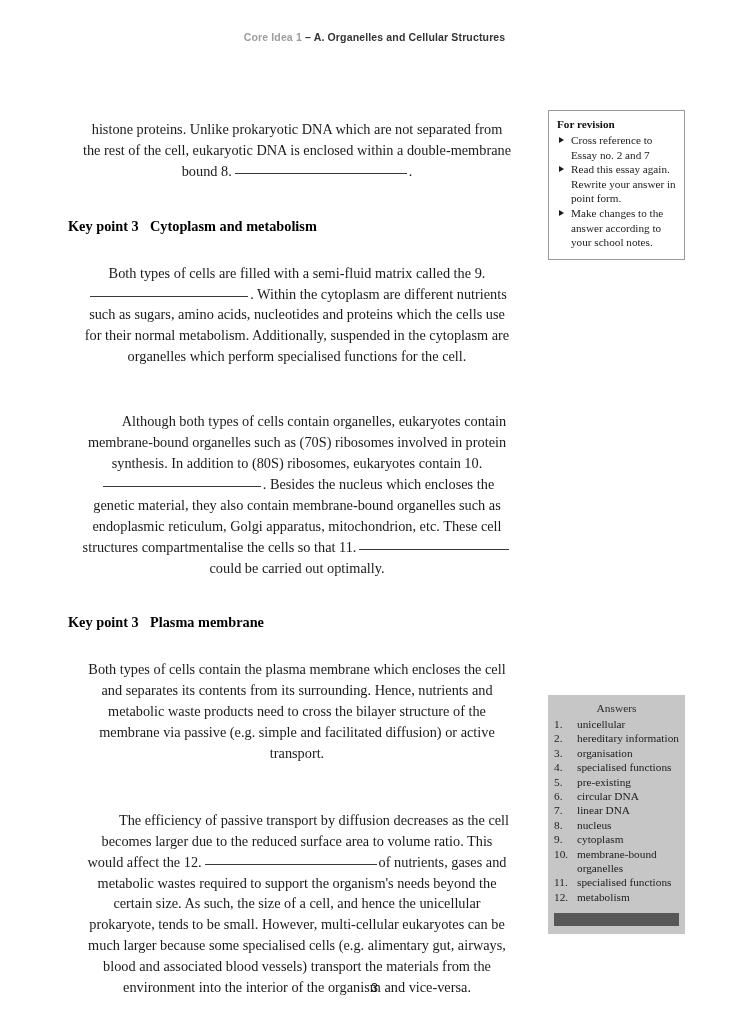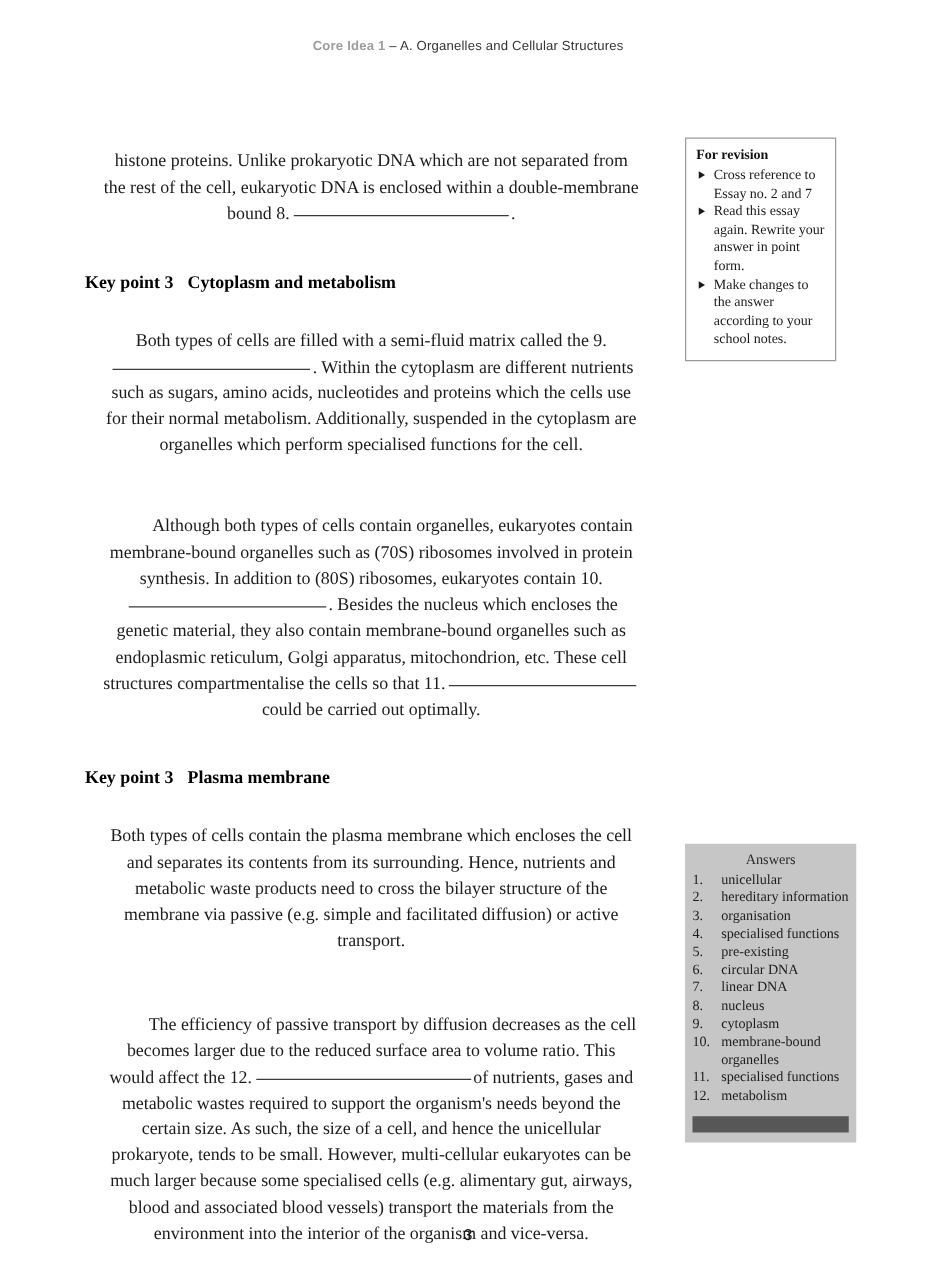--- a/index.html
+++ b/index.html
@@ -23,21 +23,21 @@
     left: 0;
     width: 749px;
     text-align: center;
     font-family: "Liberation Sans", "DejaVu Sans", sans-serif;
     font-size: 10.5px;
     font-weight: bold;
     letter-spacing: 0.15px;
     white-space: nowrap;
   }
   .page-header .ch-label { color: #9d9d9d; font-weight: bold; }
-  .page-header .ch-title { color: #333333; font-weight: normal; }
+  .page-header .ch-title { color: #333333; font-weight: bold; }
 
   
   .main-col {
     position: absolute;
     left: 68px;
     top: 103px;
     width: 460px;
   }
 
   p.body-par {
@@ -73,21 +73,21 @@
   }
   .blank.w-sm { width: 150px; }
   .blank.w-md { width: 158px; }
   .blank.w-lg { width: 172px; }
 
   
   .revision-box {
     position: absolute;
     left: 548px;
     top: 110px;
-    width: 121px;
+    width: 137px;
     box-sizing: border-box;
     border: 1px solid #9a9a9a;
     padding: 6px 7px 9px 8px;
     background: #ffffff;
   }
   .revision-title {
     font-size: 11.2px;
     font-weight: bold;
     line-height: 15px;
     margin-bottom: 1px;
@@ -114,21 +114,21 @@
     height: 0;
     border-top: 3.4px solid transparent;
     border-bottom: 3.4px solid transparent;
     border-left: 5px solid #1a1a1a;
   }
 
   
   .answers-box {
     position: absolute;
     left: 548px;
-    top: 675px;
+    top: 695px;
     width: 137px;
     box-sizing: border-box;
     background: #c6c6c6;
     padding: 6px 4px 8px 4px;
   }
   .answers-title {
     text-align: center;
     font-size: 11.4px;
     line-height: 15px;
     color: #2b2b2b;

